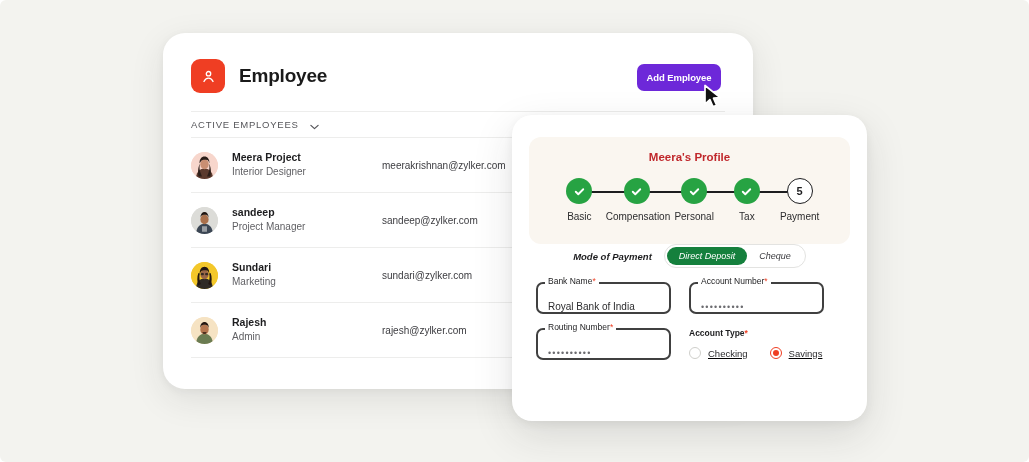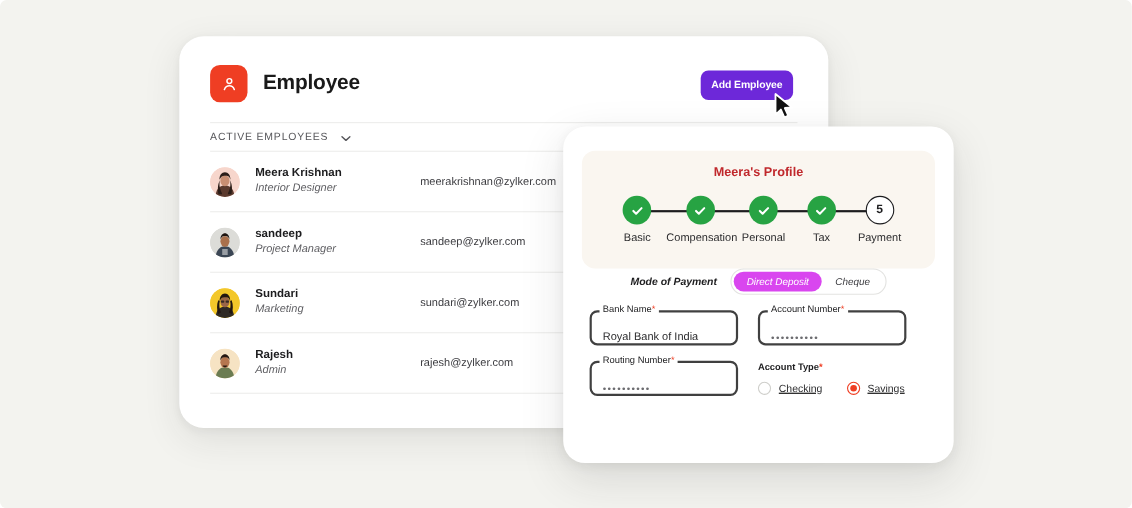--- a/index.html
+++ b/index.html
@@ -64,21 +64,21 @@
     border-bottom: 1px solid #ededec;
   }
   .emp-row:last-child { border-bottom: 1px solid #ededec; }
   .avatar {
     width: 27px; height: 27px; border-radius: 50%;
     flex: none; position: relative; overflow: hidden;
   }
   .av-face { position: absolute; left: 0; top: 0; width: 27px; height: 27px; }
   .emp-names { margin-left: 14px; width: 150px; }
   .emp-name { font-size: 10.5px; font-weight: bold; color: #1d1d1f; line-height: 1.45; }
-  .emp-role { font-size: 10px; color: #5f5f63; line-height: 1.45; font-style: italic; }
+  .emp-role { font-size: 10px; color: #5f5f63; line-height: 1.45; }
   .emp-mail { font-size: 10px; color: #3c3c40; }
 
   #add-employee-btn {
     position: absolute;
     left: 637px; top: 64px;
     width: 84px; height: 27px;
     background: #6d28d9;
     border-radius: 7px;
     color: #ffffff;
     font-size: 9.5px; font-weight: bold;
@@ -150,21 +150,21 @@
     display: flex; align-items: center;
     border: 1px solid #e3e3e1;
     border-radius: 999px;
     padding: 2px;
     background: #fff;
   }
   .mop-opt {
     font-size: 9px; padding: 4px 12px; border-radius: 999px;
     color: #3c3c40; cursor: pointer; white-space: nowrap;
   }
-  .mop-opt.active { background: #d946ef; color: #ffffff; font-weight: 500; }
+  .mop-opt.active { background: #15803d; color: #ffffff; font-weight: 500; }
 
   .form-grid {
     margin: 14px 24px 0 24px;
     display: flex; flex-wrap: wrap;
     column-gap: 18px; row-gap: 14px;
   }
   .field { width: 135px; position: relative; }
   .fld-box {
     height: 32px;
     border: 2px solid #404040;
@@ -232,21 +232,21 @@
         <div class="avatar" style="background:#f7d6cc">
           <svg class="av-face" viewBox="0 0 27 27">
               <circle cx="13.5" cy="13.5" r="13.5" fill="#f7d6cc"></circle>
               <path d="M13.5 16.5c4.4 0 7.6 3.2 8.4 8.3A13.5 13.5 0 0 1 5.1 24.8c.8-5.1 4-8.3 8.4-8.3z" fill="#5b3a2e"></path>
               <ellipse cx="13.5" cy="12.3" rx="4.2" ry="5" fill="#c98f73"></ellipse>
               <path d="M8.6 11.5c-.4-4.3 2-7 4.9-7s5.3 2.7 4.9 7c-.5-2.2-1.3-3.1-2.3-3.4-1.6-.5-4.6-.5-5.7.6-.7.7-1.3 1.6-1.8 2.8z" fill="#2b1d18"></path>
               <path d="M9 11.8c-.9 2.6-.5 6.4.6 9.1.6 1.5 1.1 2.4 1.3 3.6H7.6c-.6-3.2-1.1-8.6 1.4-12.7zM18 11.8c.9 2.6.5 6.4-.6 9.1-.6 1.5-1.1 2.4-1.3 3.6h3.3c.6-3.2 1.1-8.6-1.4-12.7z" fill="#2b1d18"></path>
             </svg>
         </div>
         <div class="emp-names">
-          <div class="emp-name">Meera Krishnan</div>
+          <div class="emp-name">Meera Project</div>
           <div class="emp-role">Interior Designer</div>
         </div>
         <div class="emp-mail">meerakrishnan@zylker.com</div>
       </div>
 
       <div class="emp-row">
         <div class="avatar" style="background:#dcdcd8">
           <svg class="av-face" viewBox="0 0 27 27">
               <circle cx="13.5" cy="13.5" r="13.5" fill="#dcdcd8"></circle>
               <path d="M13.5 16.8c4.3 0 7.4 3.1 8.2 8A13.5 13.5 0 0 1 5.3 24.8c.8-4.9 3.9-8 8.2-8z" fill="#3b4654"></path>

